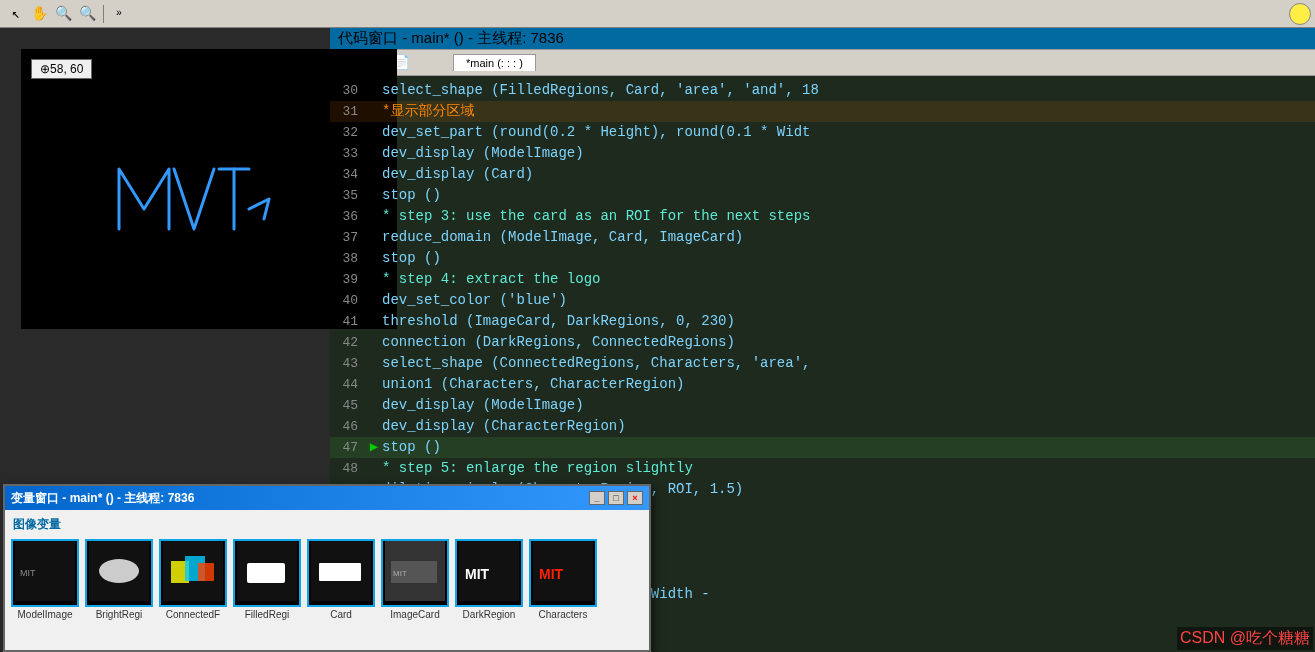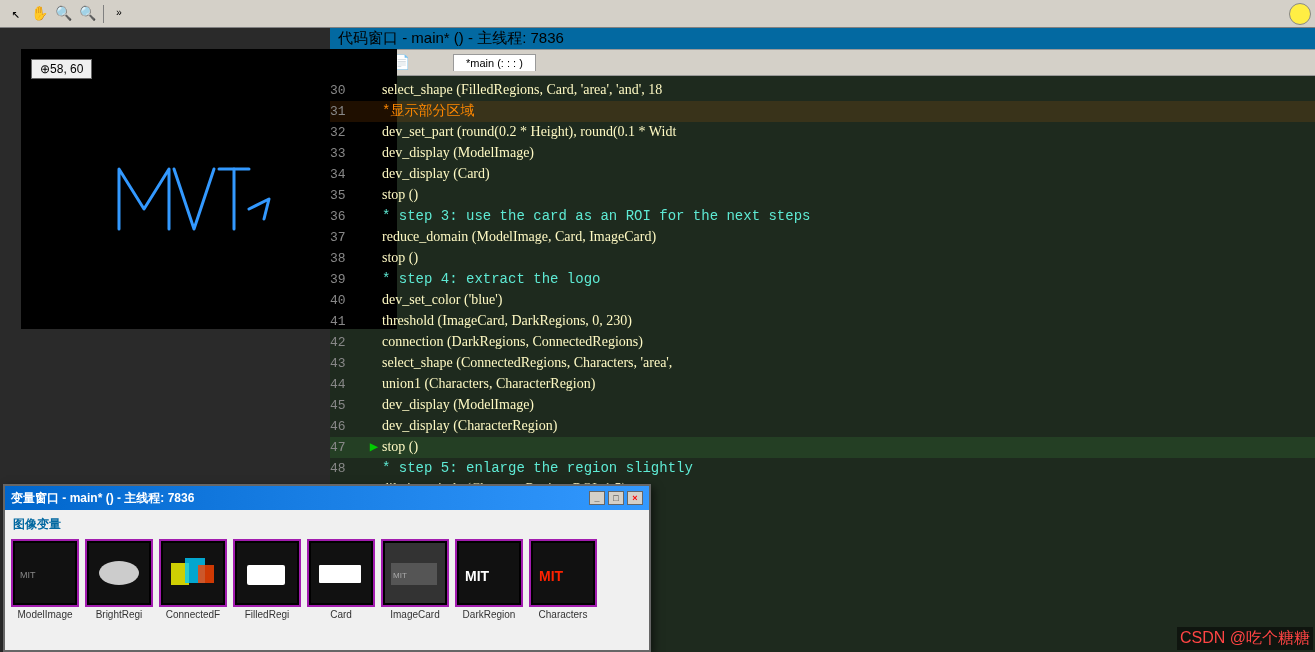--- a/index.html
+++ b/index.html
@@ -167,24 +167,24 @@
       flex-direction: column;
       align-items: center;
       width: 72px;
       flex-shrink: 0;
       cursor: pointer;
     }
 
     .var-item-thumb {
       width: 68px;
       height: 68px;
-      border: 2px solid #a21caf;
+      border: 2px solid #0ea5e9;
       background: #000;
       display: flex;
-      align-items: center;
+      align-items: flex-start;
       justify-content: center;
       overflow: hidden;
     }
 
     .var-item-label {
       font-family: Arial, sans-serif;
       font-size: 10px;
       color: #333;
       margin-top: 2px;
       text-align: center;
@@ -256,21 +256,21 @@
       position: relative;
     }
 
     .code-line.active-line {
       background: rgba(100, 255, 100, 0.1);
     }
 
     .line-num {
       color: #888;
       min-width: 36px;
-      text-align: left;
+      text-align: right;
       padding-right: 8px;
       font-size: 13px;
       user-select: none;
       flex-shrink: 0;
     }
 
     .line-arrow {
       width: 16px;
       flex-shrink: 0;
       display: flex;
@@ -282,21 +282,21 @@
       color: #00cc00;
       font-size: 14px;
     }
 
     .code-text {
       flex: 1;
       white-space: pre;
       overflow: hidden;
     }
 
-    .c-white { color: #fef9c3; font-family: Liberation Serif, serif; }
+    .c-white { color: #7dd3fc; }
     .c-orange { color: #ff8800; }
     .c-comment { color: #5eead4; }
 
     .watermark {
       position: absolute;
       bottom: 2px;
       right: 2px;
       font-family: Arial, sans-serif;
       font-size: 16px;
       color: #ff4444;

